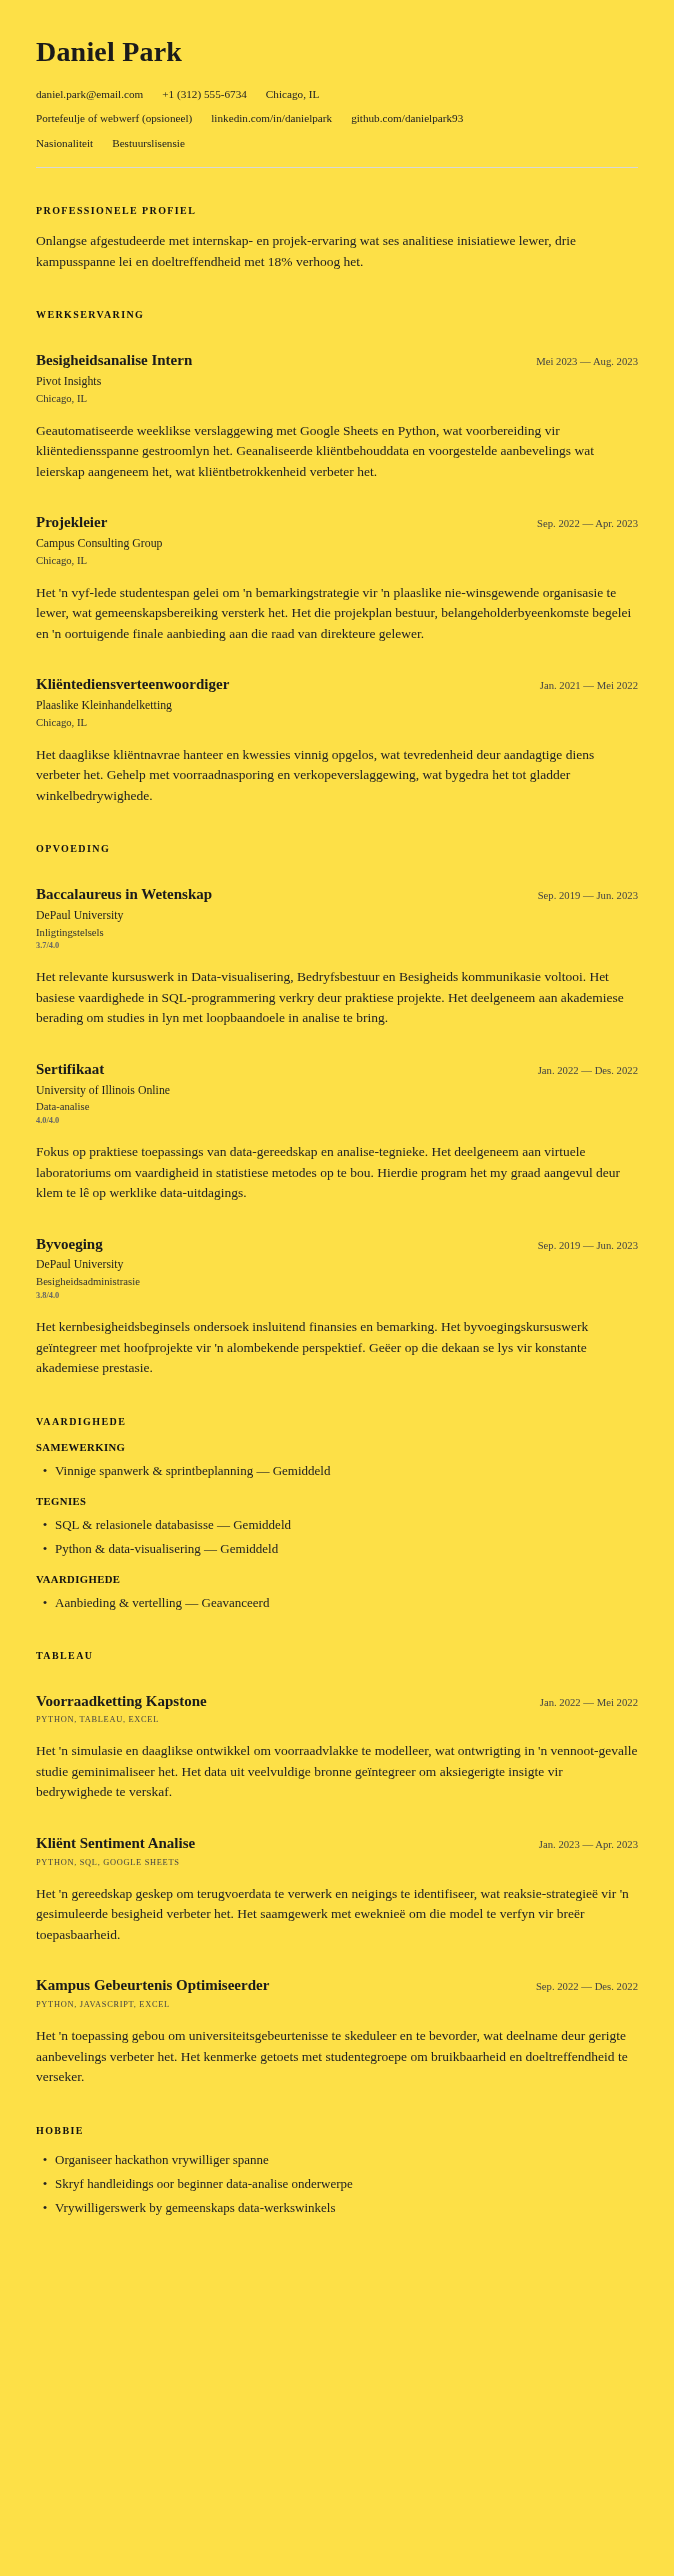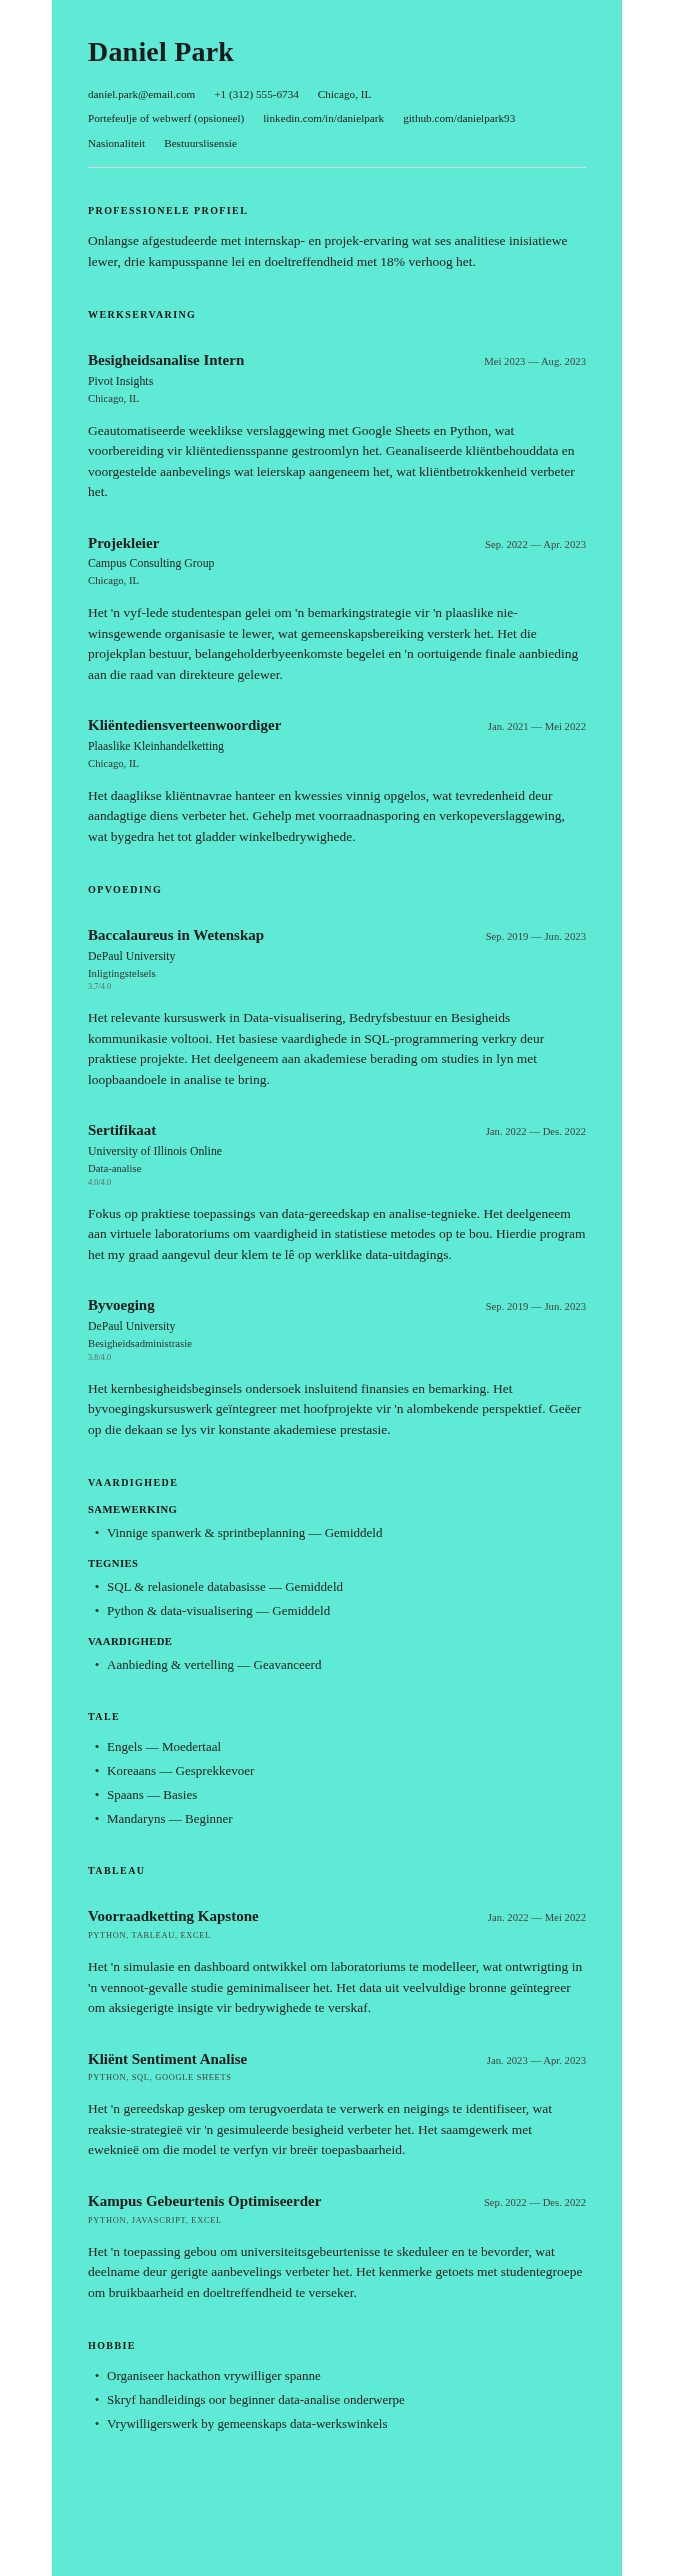--- a/index.html
+++ b/index.html
@@ -4,24 +4,24 @@
 <title>Daniel Park — Resume</title>
 <style>
   * { margin: 0; padding: 0; box-sizing: border-box; }
   html, body { background: #ffffff; }
   body {
     font-family: "Liberation Serif", "DejaVu Serif", serif;
     color: #1b1b1b;
     -webkit-font-smoothing: antialiased;
   }
   .page {
-    width: 570px;
+    width: 674px;
     min-height: 2576px;
     margin: 0 auto;
-    background: #5eead4;
+    background: #fde047;
     padding: 37px 36px 45px 36px;
   }
 
   
   .name {
     font-size: 28px;
     font-weight: 700;
     letter-spacing: 0.2px;
     line-height: 1.1;
   }
@@ -79,21 +79,21 @@
   }
   .entry-dates {
     font-size: 10.7px;
     color: #444444;
     white-space: nowrap;
     flex-shrink: 0;
   }
   .entry-company { font-size: 11.8px; margin-top: 3.9px; color: #1f1f1f; }
   .entry-loc { font-size: 10.7px; margin-top: 2.8px; color: #333333; }
   .entry-field { font-size: 10.7px; margin-top: 2.8px; color: #333333; }
-  .entry-gpa { font-size: 8.4px; margin-top: 3.9px; color: #666666; }
+  .entry-gpa { font-size: 8.4px; margin-top: 3.9px; color: #666666; font-weight: bold; }
   .entry-desc {
     font-size: 13.5px;
     line-height: 1.52;
     color: #222222;
     margin-top: 17px;
   }
   .entry-stack {
     font-size: 8.4px;
     letter-spacing: 0.7px;
     color: #444444;
@@ -261,40 +261,31 @@
     </div>
 
     <div class="skill-group">
       <h3 class="group-heading">VAARDIGHEDE</h3>
       <ul class="bullets">
         <li>Aanbieding &amp; vertelling — Geavanceerd</li>
       </ul>
     </div>
   </section>
 
-  <section class="section">
-    <h2 class="section-heading">TALE</h2>
-    <ul class="bullets">
-      <li>Engels — Moedertaal</li>
-      <li>Koreaans — Gesprekkevoer</li>
-      <li>Spaans — Basies</li>
-      <li>Mandaryns — Beginner</li>
-    </ul>
-  </section>
 
   <section class="section">
     <h2 class="section-heading">TABLEAU</h2>
 
     <article class="entry">
       <div class="entry-head">
         <h3 class="entry-title">Voorraadketting Kapstone</h3>
         <span class="entry-dates">Jan. 2022 — Mei 2022</span>
       </div>
       <div class="entry-stack">PYTHON, TABLEAU, EXCEL</div>
-      <p class="entry-desc">Het 'n simulasie en dashboard ontwikkel om laboratoriums te modelleer, wat ontwrigting in 'n vennoot-gevalle studie geminimaliseer het. Het data uit veelvuldige bronne geïntegreer om aksiegerigte insigte vir bedrywighede te verskaf.</p>
+      <p class="entry-desc">Het 'n simulasie en daaglikse ontwikkel om voorraadvlakke te modelleer, wat ontwrigting in 'n vennoot-gevalle studie geminimaliseer het. Het data uit veelvuldige bronne geïntegreer om aksiegerigte insigte vir bedrywighede te verskaf.</p>
     </article>
 
     <article class="entry">
       <div class="entry-head">
         <h3 class="entry-title">Kliënt Sentiment Analise</h3>
         <span class="entry-dates">Jan. 2023 — Apr. 2023</span>
       </div>
       <div class="entry-stack">PYTHON, SQL, GOOGLE SHEETS</div>
       <p class="entry-desc">Het 'n gereedskap geskep om terugvoerdata te verwerk en neigings te identifiseer, wat reaksie-strategieë vir 'n gesimuleerde besigheid verbeter het. Het saamgewerk met eweknieë om die model te verfyn vir breër toepasbaarheid.</p>
     </article>

